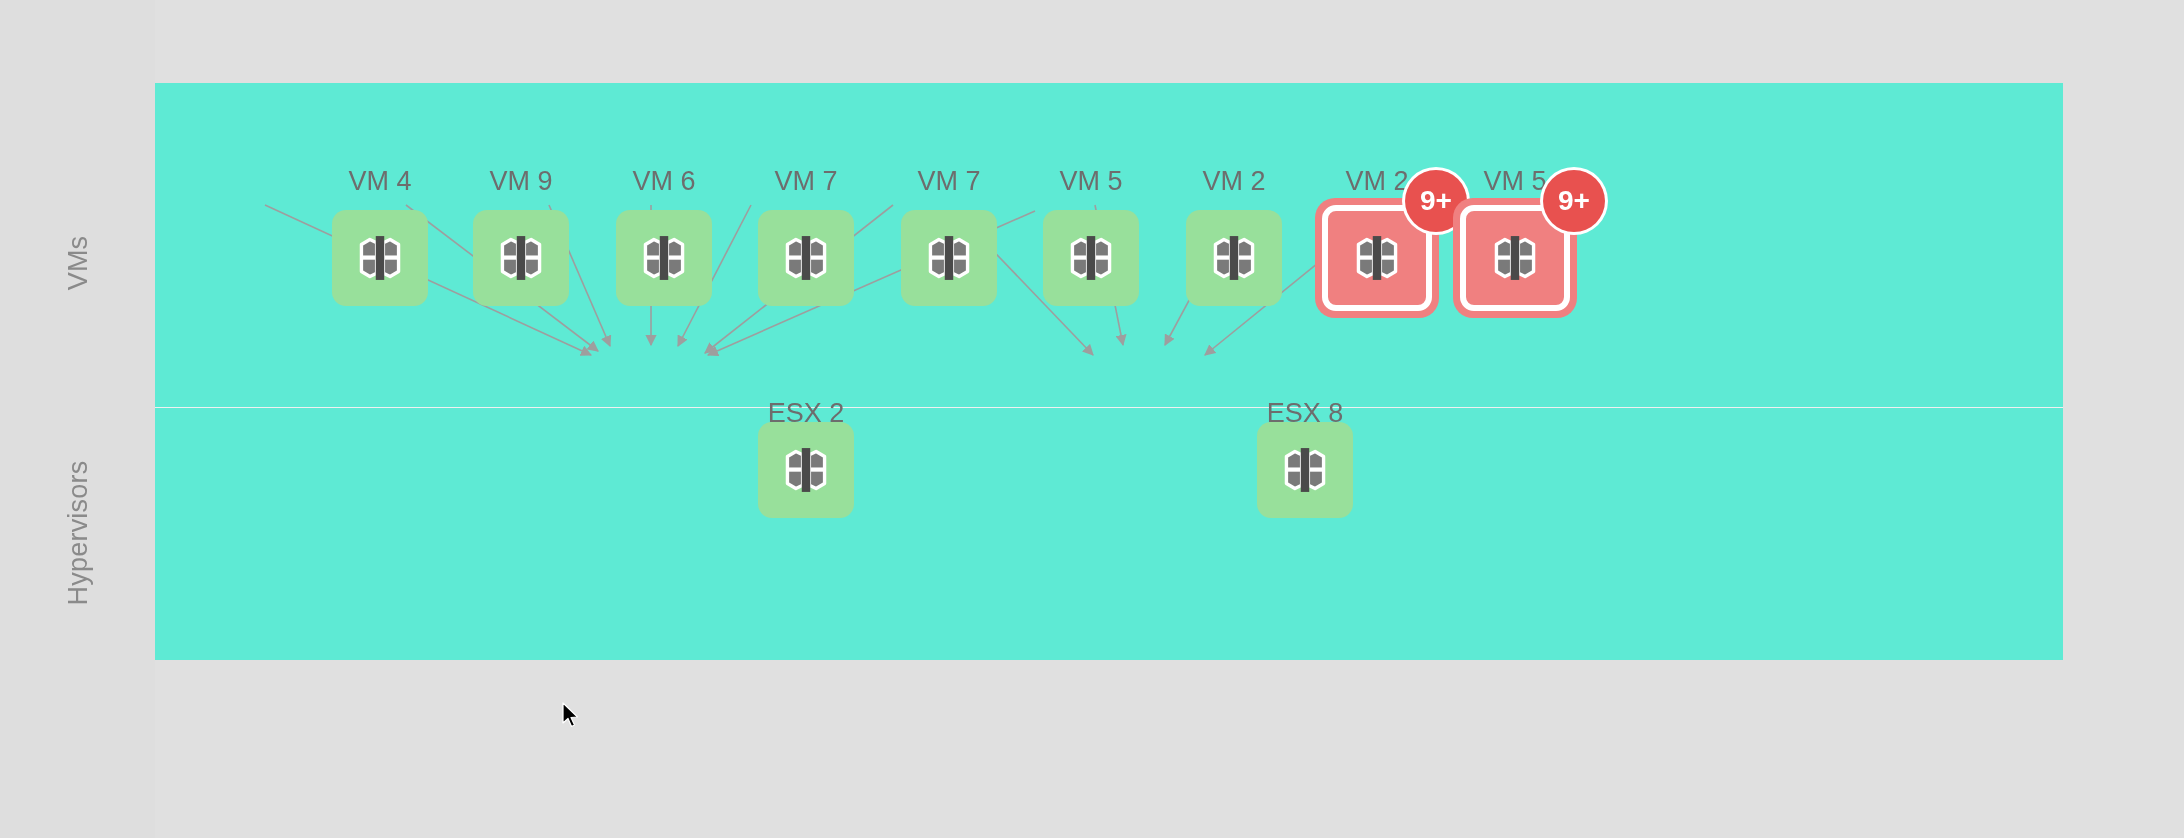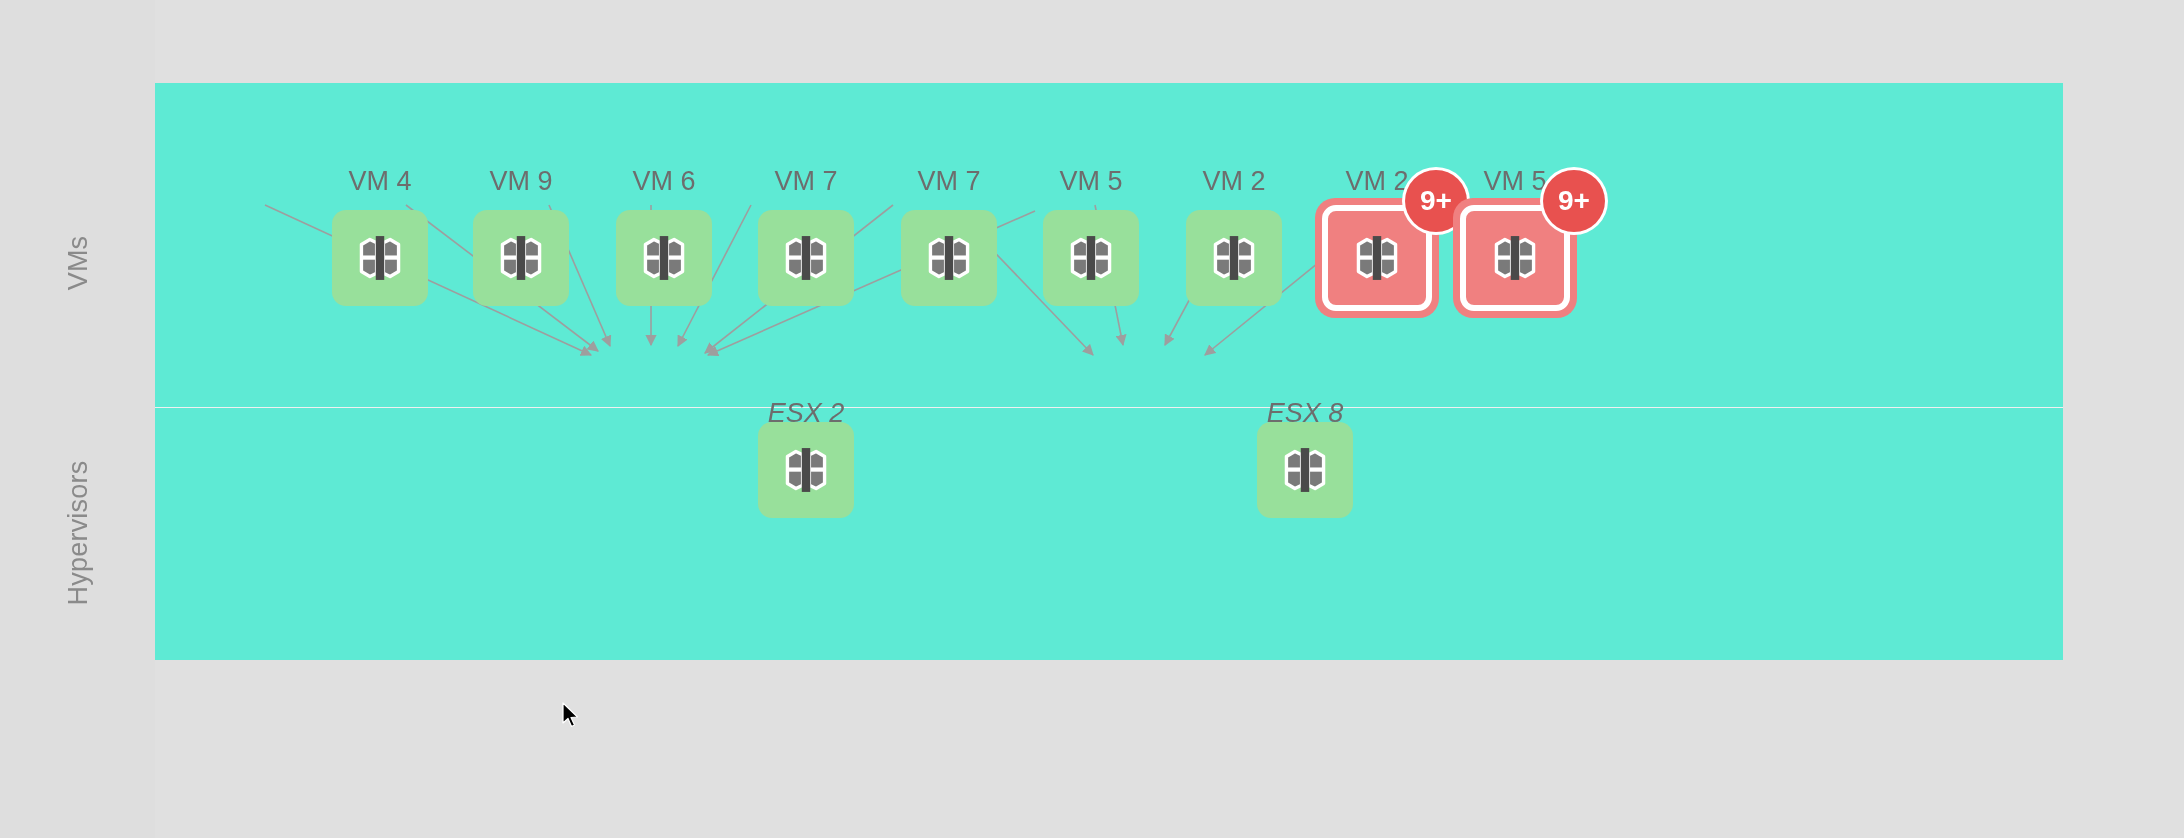--- a/index.html
+++ b/index.html
@@ -102,21 +102,21 @@
     position: absolute;
     left: -110px;
     width: 220px;
     text-align: center;
     color: #6d6d6d;
     font-size: 27px;
     white-space: nowrap;
     user-select: none;
   }
   .vm-node > .node-label { top: -92px; }
-  .hv-node > .node-label { top: -72px; font-style: italic; }
+  .hv-node > .node-label { top: -72px; }
 
   .node-box {
     position: absolute;
     left: -48px;
     top: -48px;
     width: 96px;
     height: 96px;
     border-radius: 14px;
     box-sizing: border-box;
     display: flex;

